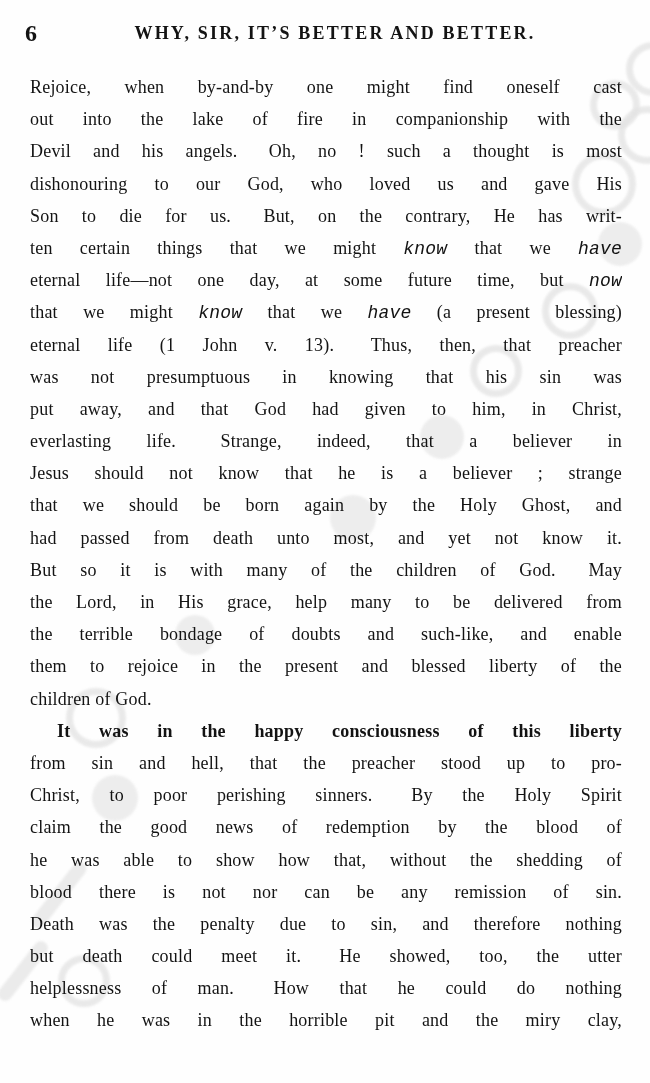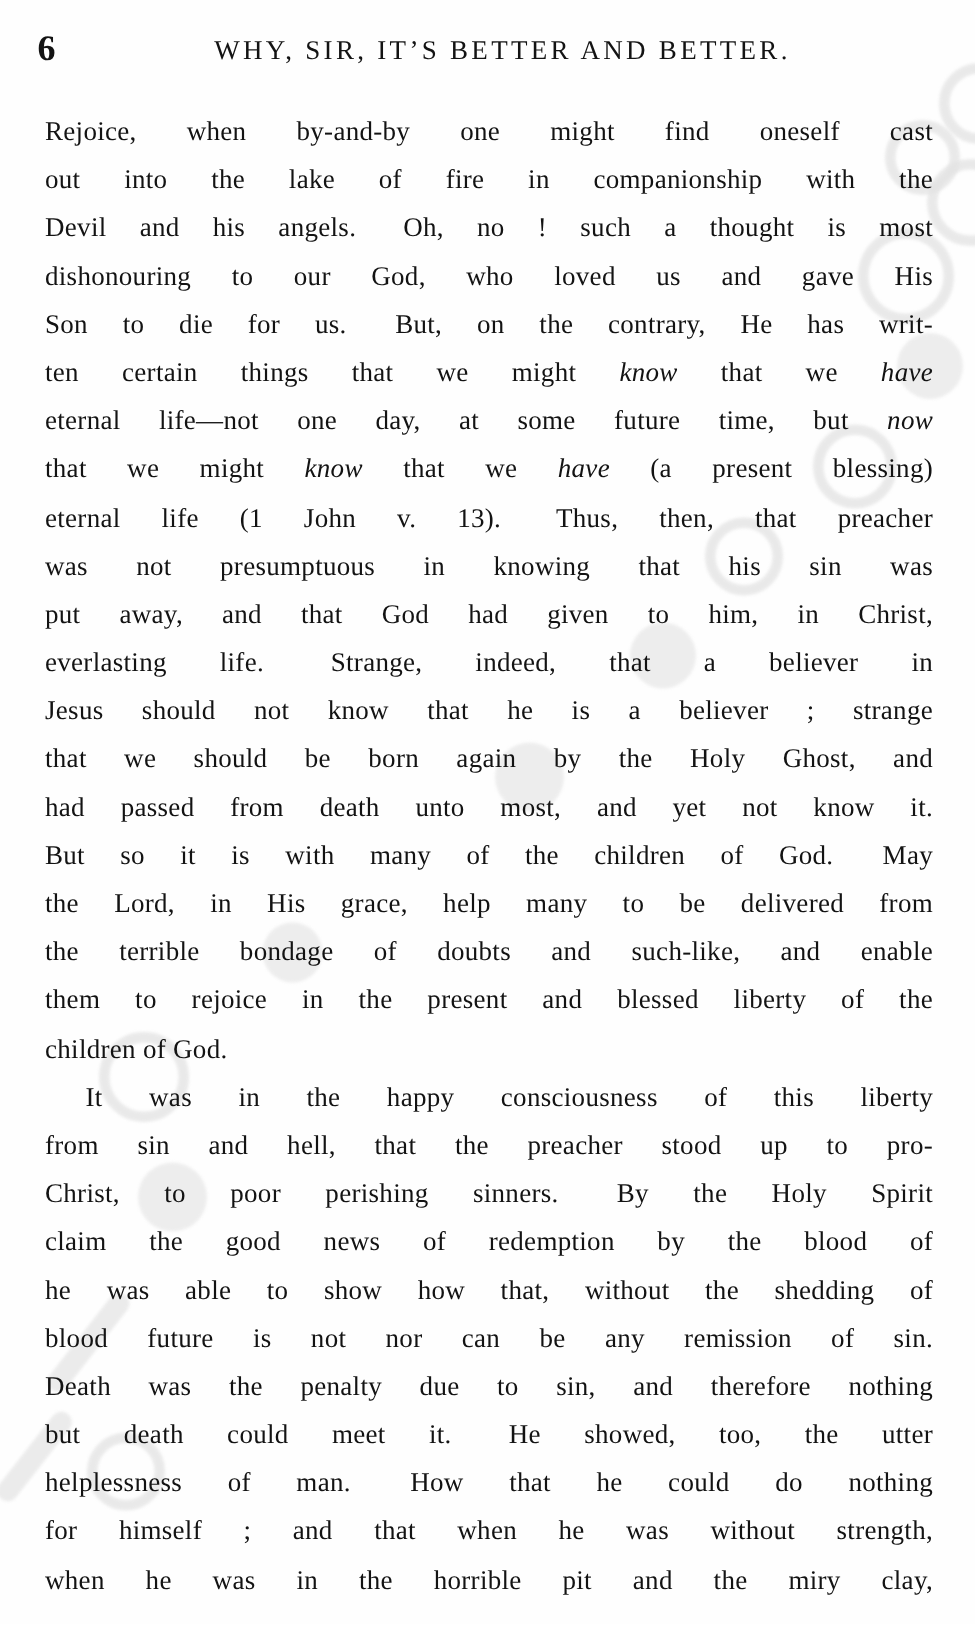--- a/index.html
+++ b/index.html
@@ -25,39 +25,39 @@
   .header-row {
     position: absolute; top: 20px; left: 0; right: 0; height: 30px; z-index: 2;
   }
   .page-number {
     position: absolute; left: 25px; top: 0;
     font-size: 24px; font-weight: bold;
   }
   .running-header {
     position: absolute; left: 60px; right: 40px; top: 3px;
     text-align: center;
-    font-size: 18px; font-weight: normal;
+    font-size: 18px; font-weight: bold;
     letter-spacing: 2.2px;
     white-space: nowrap;
   }
 
   .text-block {
     position: absolute; top: 71px; left: 30px; width: 592px; z-index: 1;
   }
   .line {
     font-size: 18px;
     height: 32.2px; line-height: 32.2px;
     text-align: justify;
     text-align-last: justify;
     overflow: hidden;
     letter-spacing: 0.2px;
   }
   .line.flush { text-align-last: left; }
-  .line.indent { padding-left: 27px; }
-  .line i { letter-spacing: 0.2px; }
+  .line.indent { padding-left: 27px; font-weight: bold; }
+  .line i { letter-spacing: 0.2px; font-family: Liberation Mono, monospace; }
 </style>
 </head>
 <body>
 
 <div class="page">
 
   <div class="watermark">
     <div class="wm bar" style="left:16px;  top:935px; width:14px; height:72px;"></div>
     <div class="wm bar" style="left:52px;  top:855px; width:14px; height:80px;"></div>
     <div class="wm ring" style="left:58px;  top:955px; width:38px; height:38px;"></div>
@@ -102,22 +102,21 @@
         <div class="line">the terrible bondage of doubts and such-like, and enable</div>
         <div class="line">them to rejoice in the present and blessed liberty of the</div>
         <div class="line flush">children of God.</div>
       </div>
       <div>
         <div class="line indent">It was in the happy consciousness of this liberty</div>
         <div class="line">from sin and hell, that the preacher stood up to pro-</div>
         <div class="line">Christ, to poor perishing sinners.  By the Holy Spirit</div>
         <div class="line">claim the good news of redemption by the blood of</div>
         <div class="line">he was able to show how that, without the shedding of</div>
-        <div class="line">blood future is not nor can be any remission of sin.</div>
+        <div class="line">blood there is not nor can be any remission of sin.</div>
         <div class="line">Death was the penalty due to sin, and therefore nothing</div>
         <div class="line">but death could meet it.  He showed, too, the utter</div>
         <div class="line">helplessness of man.  How that he could do nothing</div>
-        <div class="line">for himself ; and that when he was without strength,</div>
         <div class="line">when he was in the horrible pit and the miry clay,</div>
       </div>
     </div>
 
 </div>
 
 </body></html>

